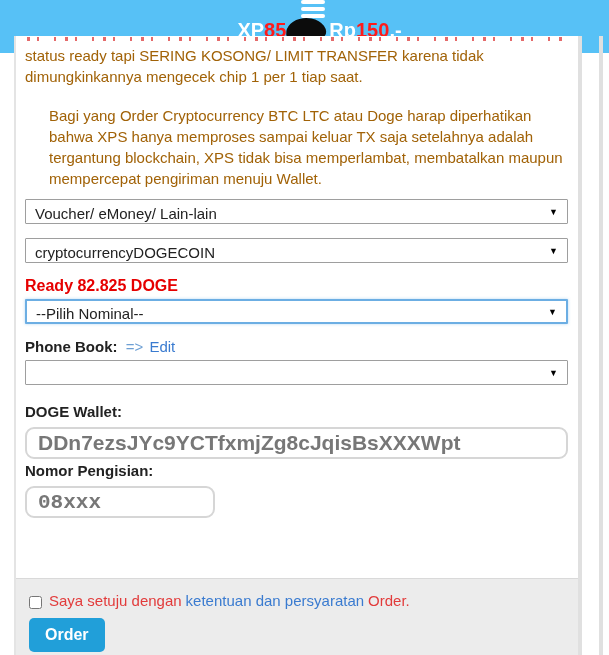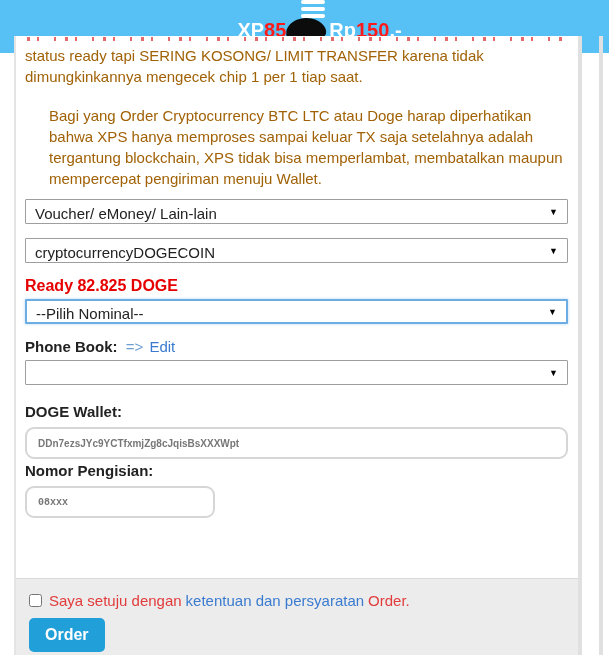--- a/index.html
+++ b/index.html
@@ -38,30 +38,30 @@
 
   .stock{color:#e60000;font-weight:bold;font-size:16px;margin:10px 0 4px;}
 
   .phonebook-row{font-size:15px;margin:5px 0 5px;}
   .phonebook-row .lbl{font-weight:bold;color:#222;}
   .phonebook-row .arrow{color:#6d9fd4;margin:0 2px 0 4px;}
   .phonebook-row a{color:#3a7bd0;text-decoration:none;cursor:pointer;}
 
   .field-label{display:block;font-weight:bold;font-size:15px;color:#222;margin:18px 0 7px;}
   .text-input{display:block;width:100%;box-sizing:border-box;height:32px;border:2px solid #d6d6d6;
-              border-radius:9px;padding:0 11px;font-size:10px;font-weight:bold;color:#777;
+              border-radius:9px;padding:0 11px;font-size:21px;font-weight:bold;color:#777;
               background:#fff;font-family:inherit;outline:none;}
   .text-input.short{width:190px;font-family:Liberation Mono, monospace;}
 
   .phone-note{color:#f23b3b;font-size:15px;line-height:18px;margin:7px 0 2px;}
 
   
   .footer{position:absolute;left:0;right:0;bottom:0;height:77px;background:#ececec;
           border-top:1px solid #d9d9d9;box-sizing:border-box;padding:13px 0 0 13px;}
-  .agree-row{display:flex;align-items:center;font-size:15px;}
+  .agree-row{display:flex;align-items:flex-end;font-size:15px;}
   .agree-row input[type=checkbox]{width:13px;height:13px;margin:0 7px 0 0;}
   .agree-red{color:#e23b3b;}
   .agree-row a{color:#3a7bd0;text-decoration:none;margin:0 4px;cursor:pointer;}
   .order-btn{display:inline-block;margin-top:9px;background:#219fd9;color:#fff;font-weight:bold;
              font-size:16px;border:none;border-radius:5px;padding:8px 16px;cursor:pointer;
              font-family:inherit;}
 </style>
 </head>
 <body>
 

